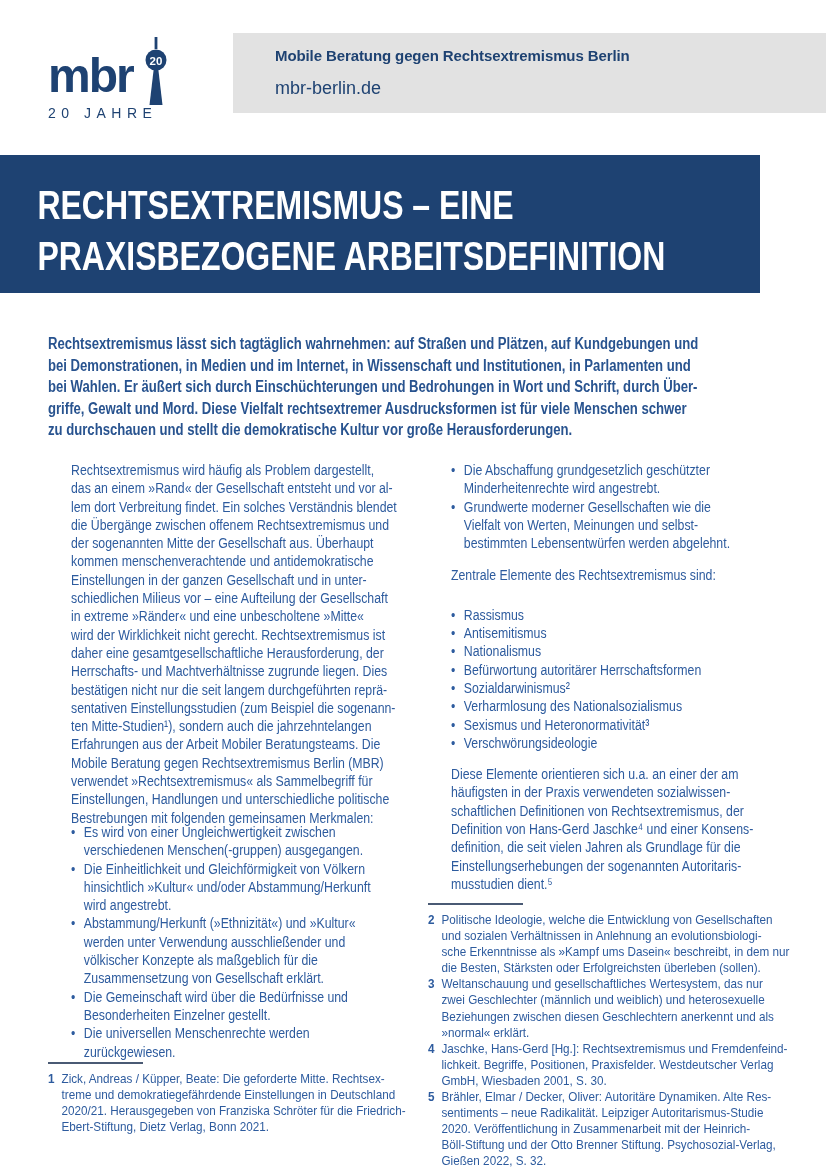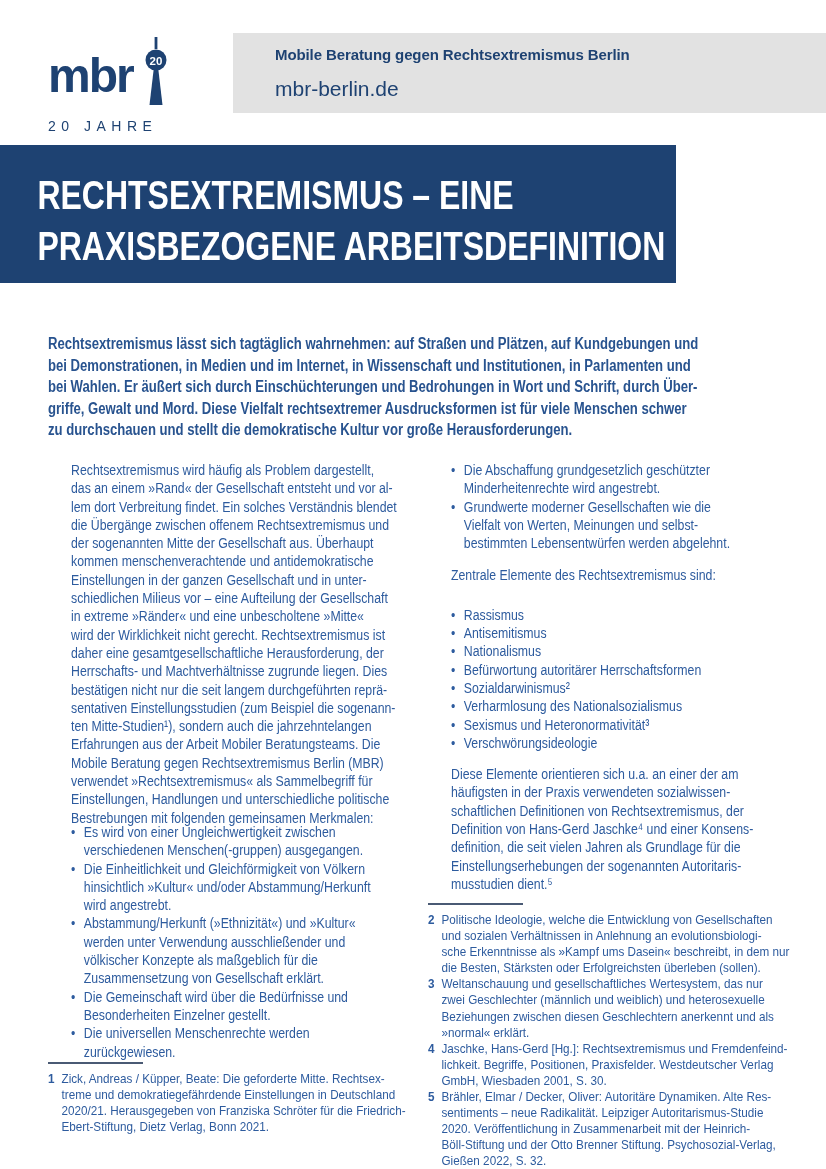--- a/index.html
+++ b/index.html
@@ -8,28 +8,28 @@
     font-family:"Liberation Sans", sans-serif; overflow:hidden;
     --navy:#1e4272; --blue:#2d5b9e; --gray:#e2e2e2; --rule:#4a5a74;
   }
   
   .org-box {
     position:absolute; left:233px; top:33px; right:0; height:80px;
     background:var(--gray); display:flex; flex-direction:column;
     justify-content:center; padding-left:42px; box-sizing:border-box; gap:14px;
   }
   .org-name { color:var(--navy); font-weight:bold; font-size:15px; letter-spacing:-0.1px; }
-  .org-site { color:var(--navy); font-size:21px; }
+  .org-site { color:var(--navy); font-size:18px; }
   .logo { position:absolute; left:48px; top:46px; color:var(--navy); }
   .logo-row { display:flex; align-items:center; }
   .logo-word { font-size:48px; font-weight:800; letter-spacing:-2px; line-height:40px; }
   .tower { margin-left:7px; margin-top:-9px; }
-  .logo-sub { margin-top:13px; font-size:14px; letter-spacing:5.5px; font-weight:500; }
-  
-  .banner { position:absolute; left:0; top:145px; width:676px; height:138px; background:var(--navy); }
+  .logo-sub { margin-top:0; font-size:14px; letter-spacing:5.5px; font-weight:500; }
+  
+  .banner { position:absolute; left:0; top:155px; width:760px; height:138px; background:var(--navy); }
   .banner h1 {
     margin:0; padding:25px 0 0 48px; color:#ffffff; font-weight:800;
     font-size:41px; line-height:51px; white-space:pre-line; letter-spacing:0;
     transform:scaleX(0.78); transform-origin:0 0; width:128%;
   }
   
   .intro {
     position:absolute; left:48px; top:333px; margin:0; color:#28538f;
     font-weight:bold; font-size:16px; line-height:21.6px; white-space:pre-line;
     transform:scaleX(0.82); transform-origin:0 0; width:940px;

